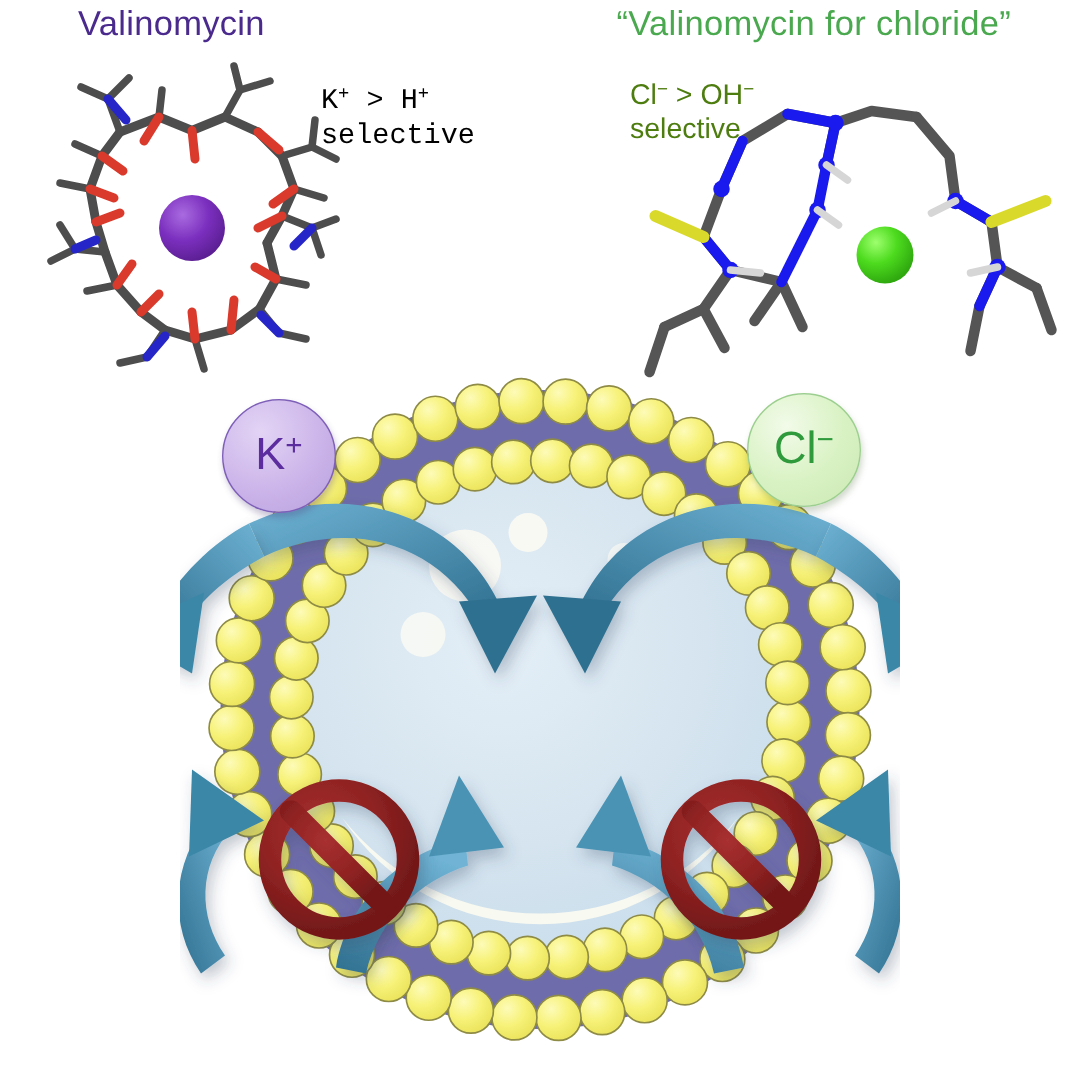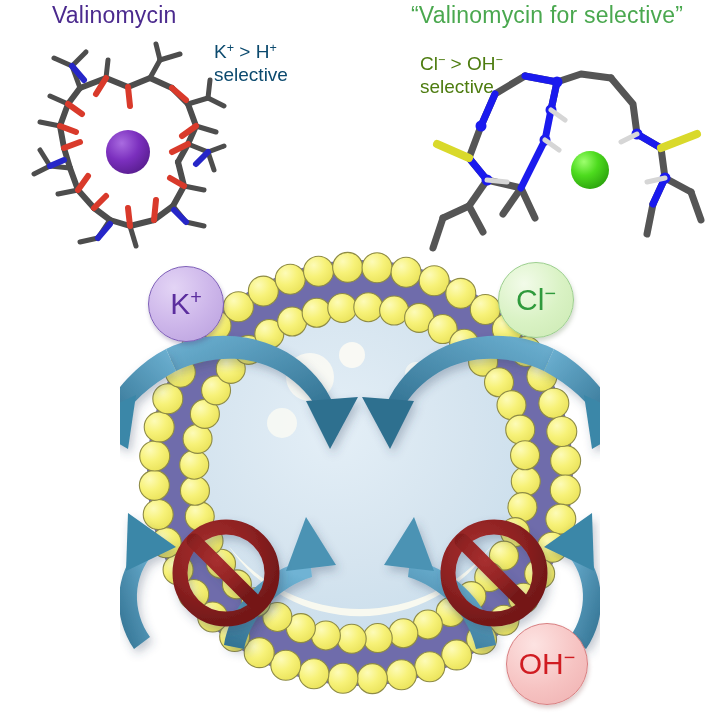--- a/index.html
+++ b/index.html
@@ -33,22 +33,23 @@
     font-size:23px;
     color:#4aa84f;
   }
   .sel-label{
     position:absolute;
     font-size:19px;
     line-height:1.22;
     white-space:nowrap;
   }
   #sel-left{
-    left:214px; top:40px;
-    color:#0c4a6e;
+    left:214px; top:56px;
+    color:#000000;
+    font-family:Liberation Mono, monospace;
   }
   #sel-right{
     left:420px; top:52px;
     color:#4d7c0f;
   }
   .sup{font-size:.66em; vertical-align:.50em;}
   .sub{font-size:.66em; vertical-align:-.22em;}
 
   
   .molecule{position:absolute;}
@@ -115,21 +116,21 @@
     box-shadow:1px 3px 4px rgba(120,50,50,.25);
   }
 </style>
 </head>
 <body>
 
 <div id="figure">
 
   <div class="heading" id="title-left">Valinomycin</div>
 
-  <div class="heading" id="title-right">“Valinomycin for selective”</div>
+  <div class="heading" id="title-right">“Valinomycin for chloride”</div>
 
   <div class="sel-label" id="sel-left">
     <div><span>K</span><span class="sup">+</span>&nbsp;<span>&gt;</span>&nbsp;<span>H</span><span class="sup">+</span></div>
     <div>selective</div>
   </div>
 
   <div class="sel-label" id="sel-right">
     <div><span>Cl</span><span class="sup">−</span>&nbsp;<span>&gt;</span>&nbsp;<span>OH</span><span class="sup">−</span></div>
     <div>selective</div>
   </div>
@@ -474,17 +475,14 @@
 
   <div class="ion-bubble" id="ion-k">
     <span class="lbl"><span>K</span><span class="sup">+</span></span>
   </div>
 
   <div class="ion-bubble" id="ion-cl">
     <span class="lbl"><span>Cl</span><span class="sup">−</span></span>
   </div>
 
 
-  <div class="ion-bubble" id="ion-oh">
-    <span class="lbl"><span>OH</span><span class="sup">−</span></span>
-  </div>
 
 </div>
 
 </body></html>

